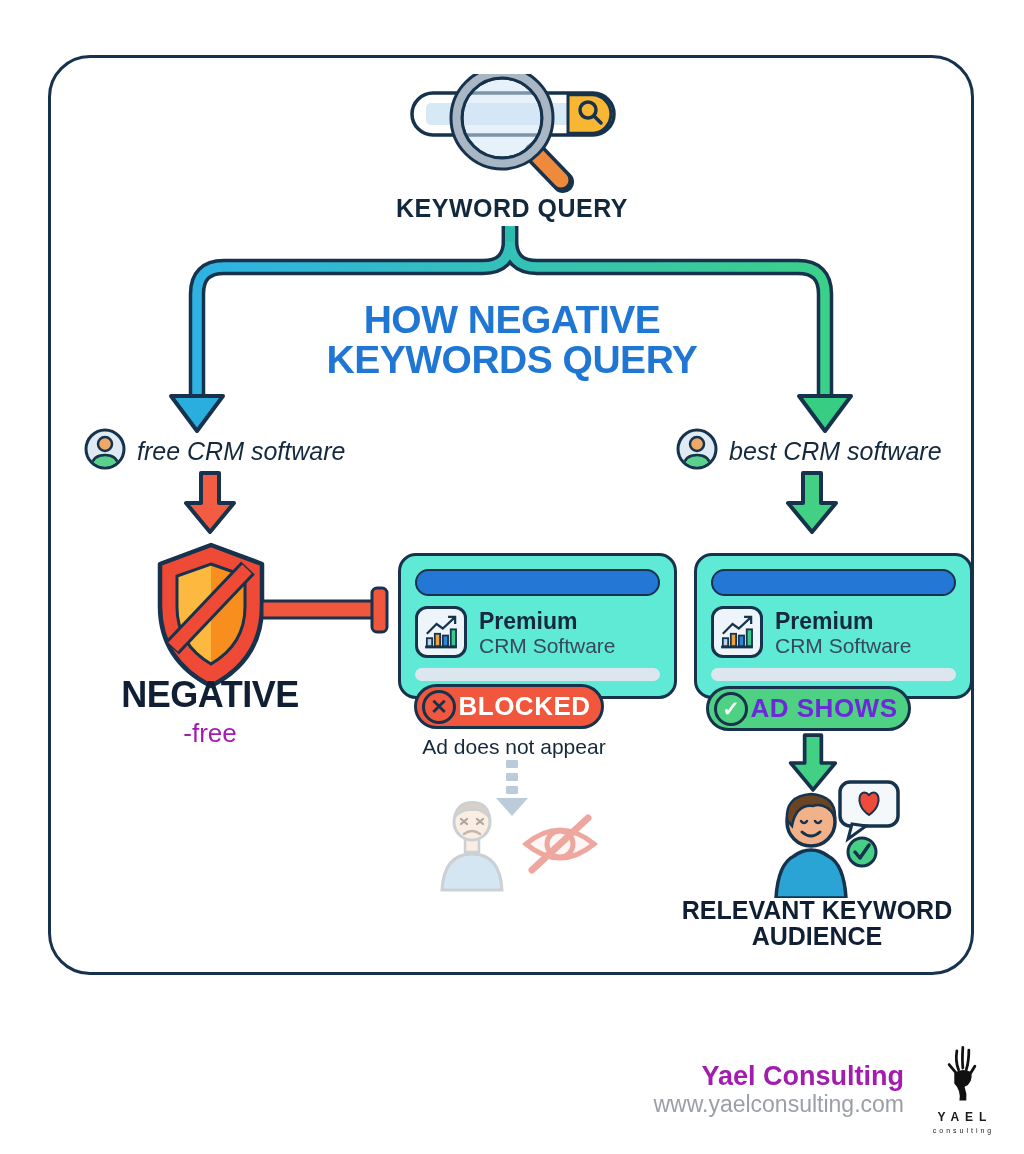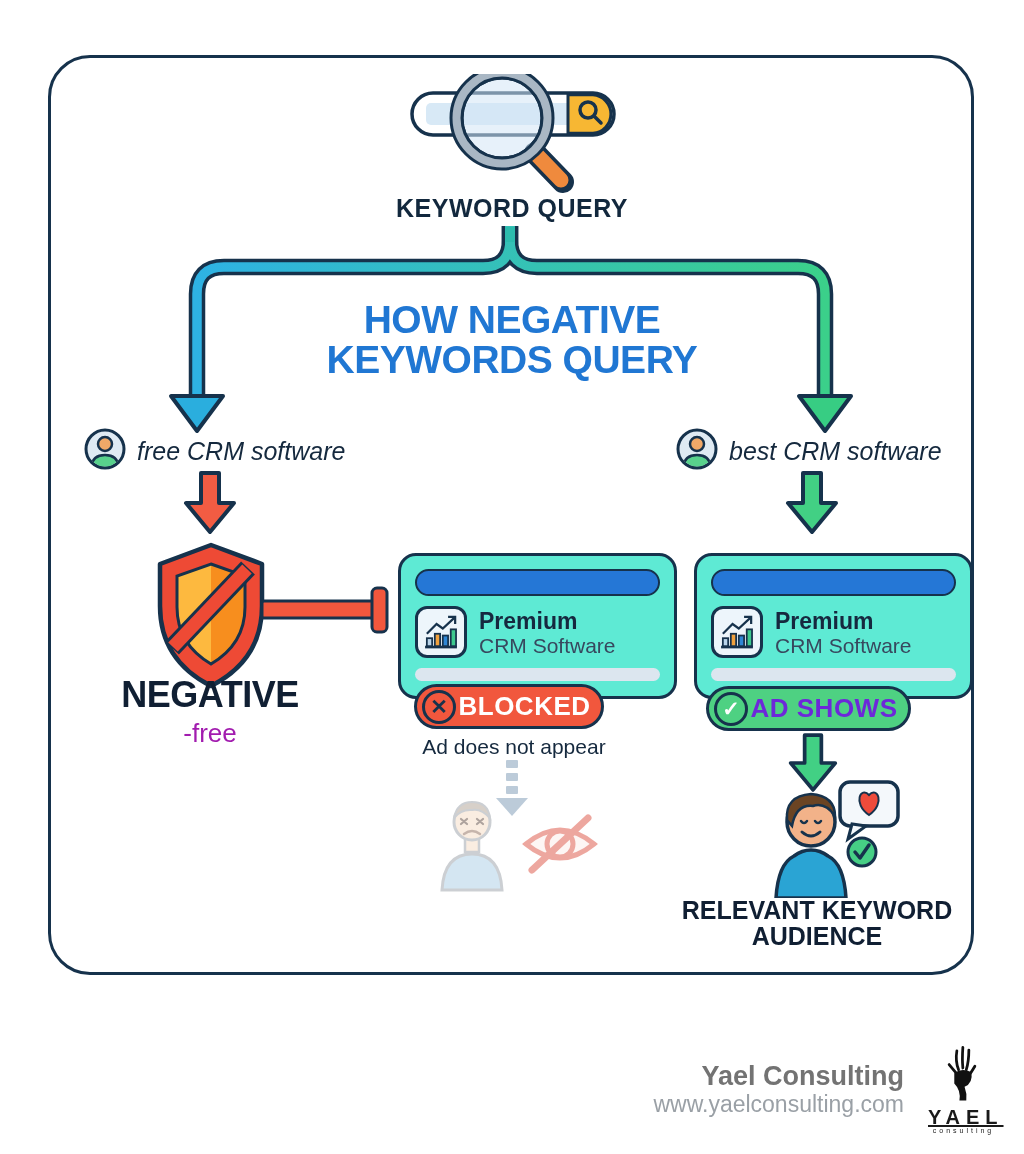--- a/index.html
+++ b/index.html
@@ -54,25 +54,25 @@
   .pill-adshows .pill-circle { color:#ffffff; }
 
   .caption { left:398px; top:735px; width:232px; font-size:21px; color:#15293e; }
 
   .faded { opacity:0.5; }
 
   .outcome { left:666px; top:897px; width:302px; font-size:25px; font-weight:bold;
              line-height:26px; color:#101f33; }
 
   .footer-text { left:520px; top:1062px; width:384px; text-align:right; }
-  .footer-company { font-size:27px; font-weight:bold; color:#737373; line-height:29px; }
+  .footer-company { font-size:27px; font-weight:bold; color:#a21caf; line-height:29px; }
   .footer-site { font-size:23px; color:#9aa0a6; line-height:26px; }
 
   .logo { left:922px; top:1044px; width:80px; text-align:center; }
-  .logo-word { font-size:20px; font-weight:bold; color:#1a1a1a; letter-spacing:6px; padding-left:6px; line-height:18px;text-decoration:underline; }
+  .logo-word { font-size:12px; font-weight:bold; color:#1a1a1a; letter-spacing:6px; padding-left:6px; line-height:18px; }
   .logo-sub { font-size:7px; color:#1a1a1a; letter-spacing:3px; padding-left:3px; line-height:9px; }
 </style>
 </head>
 <body>
 
 <div class="canvas">
 
   <div class="board"></div>
 
   <span class="abs" style="left:382px; top:74px;">

